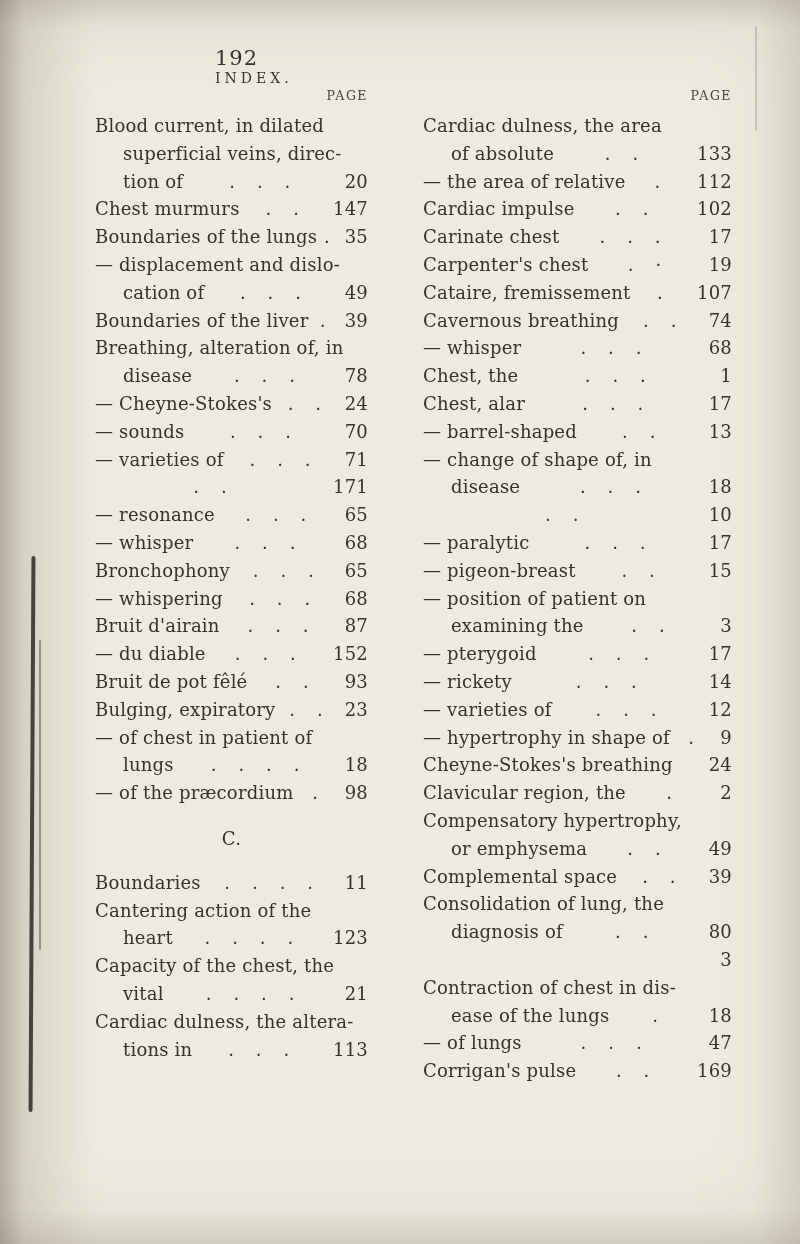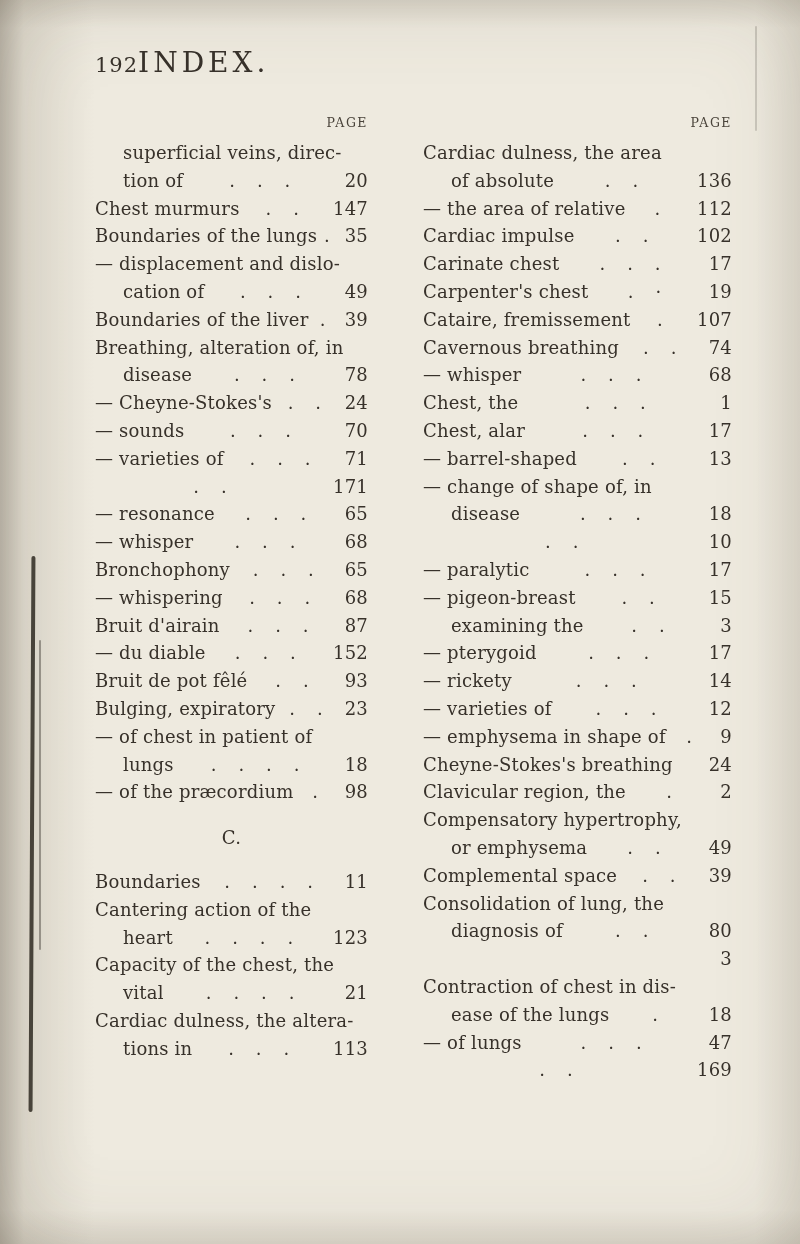--- a/index.html
+++ b/index.html
@@ -17,24 +17,24 @@
       linear-gradient(180deg, rgba(90,80,60,.14) 0px, rgba(0,0,0,0) 28px),
       linear-gradient(0deg, rgba(90,80,60,.12) 0px, rgba(0,0,0,0) 34px),
       #eeeadf;
     box-shadow: inset 0 0 90px rgba(100,88,66,.16);
   }
   .mark { position: absolute; background: #2e2921; border-radius: 2px; }
   .mark-1 { left: 30px; top: 556px; width: 4px; height: 556px; opacity: .85; transform: rotate(.3deg); }
   .mark-2 { left: 39px; top: 640px; width: 2px; height: 310px; opacity: .40; }
   .mark-3 { left: 755px; top: 26px;  width: 2px; height: 105px; opacity: .18; }
   .content { position: absolute; left: 95px; top: 46px; right: 62px; }
-  .header { display: flex; align-items: baseline; }
+  .header { display: flex; align-items: baseline; flex-direction: column; }
   .folio { font-size: 21px; letter-spacing: 1px; }
-  .title { font-size: 28px; letter-spacing: 4px; }
-  .cols { display: flex; margin-top: 34px; }
+  .title { font-size: 14px; letter-spacing: 4px; margin-left: 120px; }
+  .cols { display: flex; }
   .col { font-size: 18px; line-height: 27.8px; letter-spacing: .2px; }
   .col-left  { width: 273px; margin-right: 55px; }
   .col-right { width: 309px; }
   .page-label {
     font-size: 12.5px; letter-spacing: 1.5px; text-align: right;
     line-height: 20px; margin-bottom: 6px; color: #4a443b;
   }
   .line { white-space: nowrap; }
   .line.cont { padding-left: 28px; }
   .line.last { display: flex; align-items: baseline; }
@@ -54,20 +54,21 @@
   <div class="content">
     <div class="header">
       <span class="folio">192</span>
       <span class="title">INDEX.</span>
     </div>
 
     <div class="cols">
       <div class="col col-left">
           <div class="page-label">PAGE</div>
           <div class="entry">
+            <div class="line">Blood current, in dilated</div>
             <div class="line cont">superficial veins, direc-</div>
             <div class="line cont last">
               <span class="txt">tion of</span>
               <span class="dots">. . .</span>
               <span class="pg">20</span>
             </div>
           </div>
           <div class="entry">
             <div class="line last">
               <span class="txt">Chest murmurs</span>
@@ -236,21 +237,21 @@
             </div>
           </div>
         </div>
       <div class="col col-right">
           <div class="page-label">PAGE</div>
           <div class="entry">
             <div class="line">Cardiac dulness, the area</div>
             <div class="line cont last">
               <span class="txt">of absolute</span>
               <span class="dots">. .</span>
-              <span class="pg">136</span>
+              <span class="pg">133</span>
             </div>
           </div>
           <div class="entry">
             <div class="line last">
               <span class="txt">— the area of relative</span>
               <span class="dots">.</span>
               <span class="pg">112</span>
             </div>
           </div>
           <div class="entry">
@@ -338,20 +339,21 @@
             </div>
           </div>
           <div class="entry">
             <div class="line last">
               <span class="txt">— pigeon-breast</span>
               <span class="dots">. .</span>
               <span class="pg">15</span>
             </div>
           </div>
           <div class="entry">
+            <div class="line">— position of patient on</div>
             <div class="line cont last">
               <span class="txt">examining the</span>
               <span class="dots">. .</span>
               <span class="pg">3</span>
             </div>
           </div>
           <div class="entry">
             <div class="line last">
               <span class="txt">— pterygoid</span>
               <span class="dots">. . .</span>
@@ -367,21 +369,21 @@
           </div>
           <div class="entry">
             <div class="line last">
               <span class="txt">— varieties of</span>
               <span class="dots">. . .</span>
               <span class="pg">12</span>
             </div>
           </div>
           <div class="entry">
             <div class="line last">
-              <span class="txt">— emphysema in shape of</span>
+              <span class="txt">— hypertrophy in shape of</span>
               <span class="dots">.</span>
               <span class="pg">9</span>
             </div>
           </div>
           <div class="entry">
             <div class="line last">
               <span class="txt">Cheyne-Stokes's breathing</span>
               <span class="dots"></span>
               <span class="pg">24</span>
             </div>
@@ -432,20 +434,21 @@
           </div>
           <div class="entry">
             <div class="line last">
               <span class="txt">— of lungs</span>
               <span class="dots">. . .</span>
               <span class="pg">47</span>
             </div>
           </div>
           <div class="entry">
             <div class="line last">
+              <span class="txt">Corrigan's pulse</span>
               <span class="dots">. .</span>
               <span class="pg">169</span>
             </div>
           </div>
         </div>
     </div>
   </div>
 </div>
 
 </body></html>

